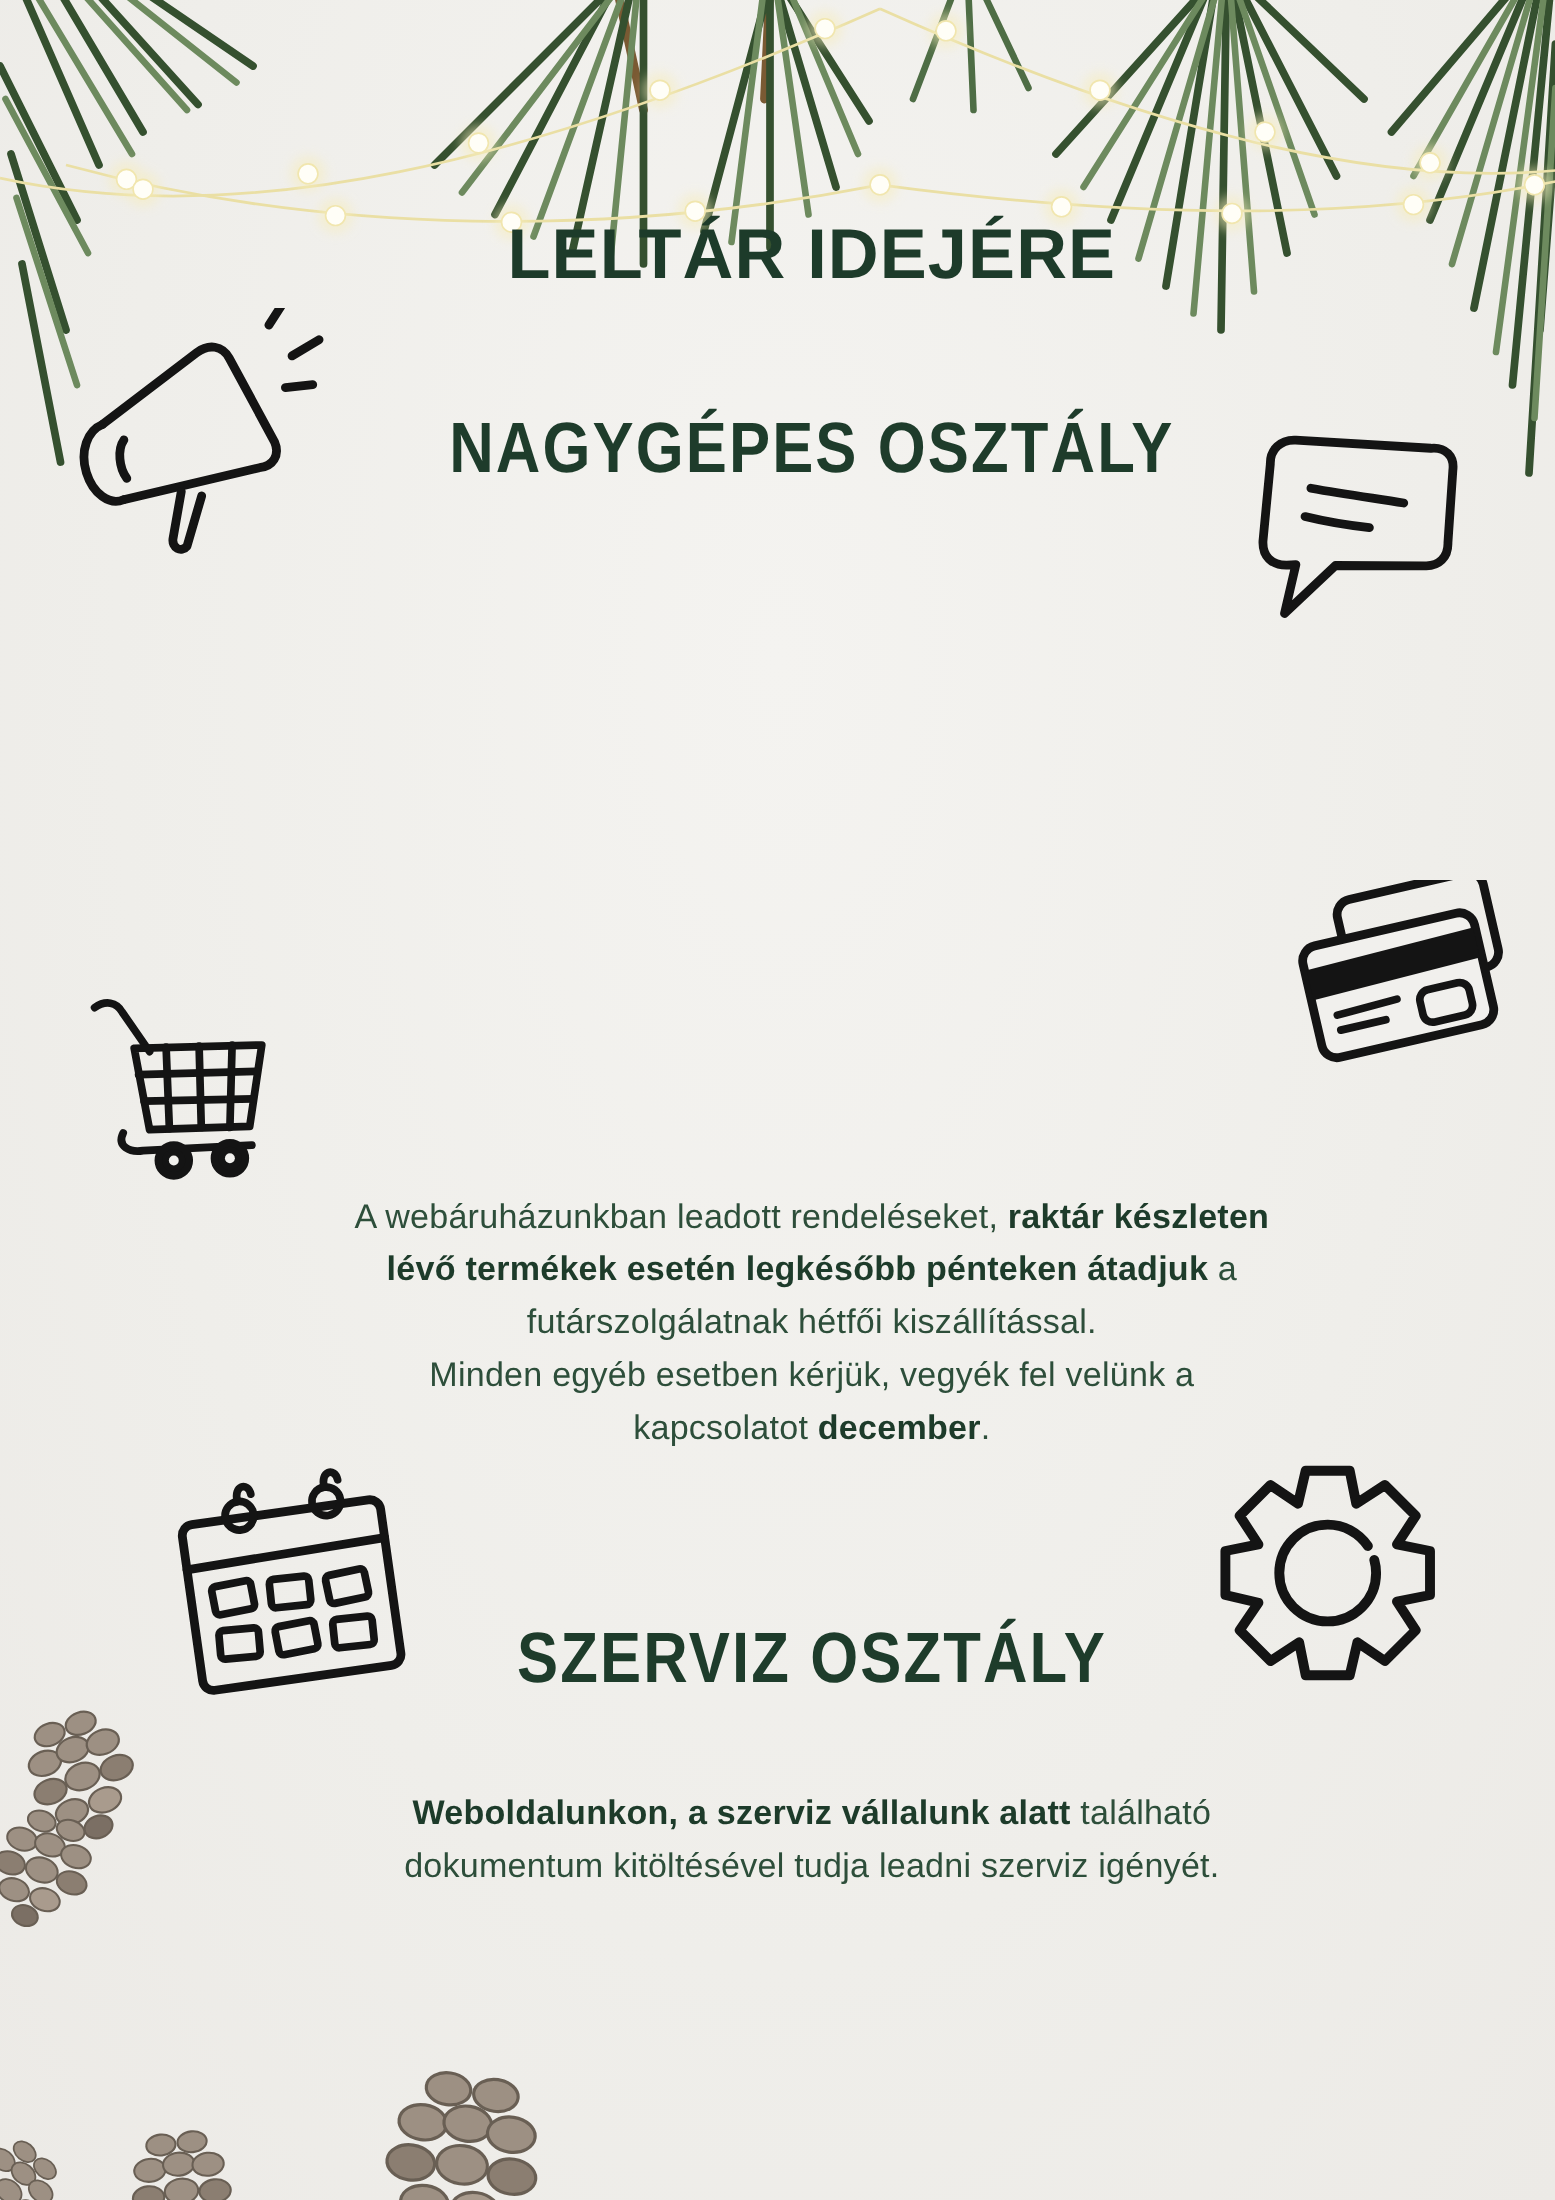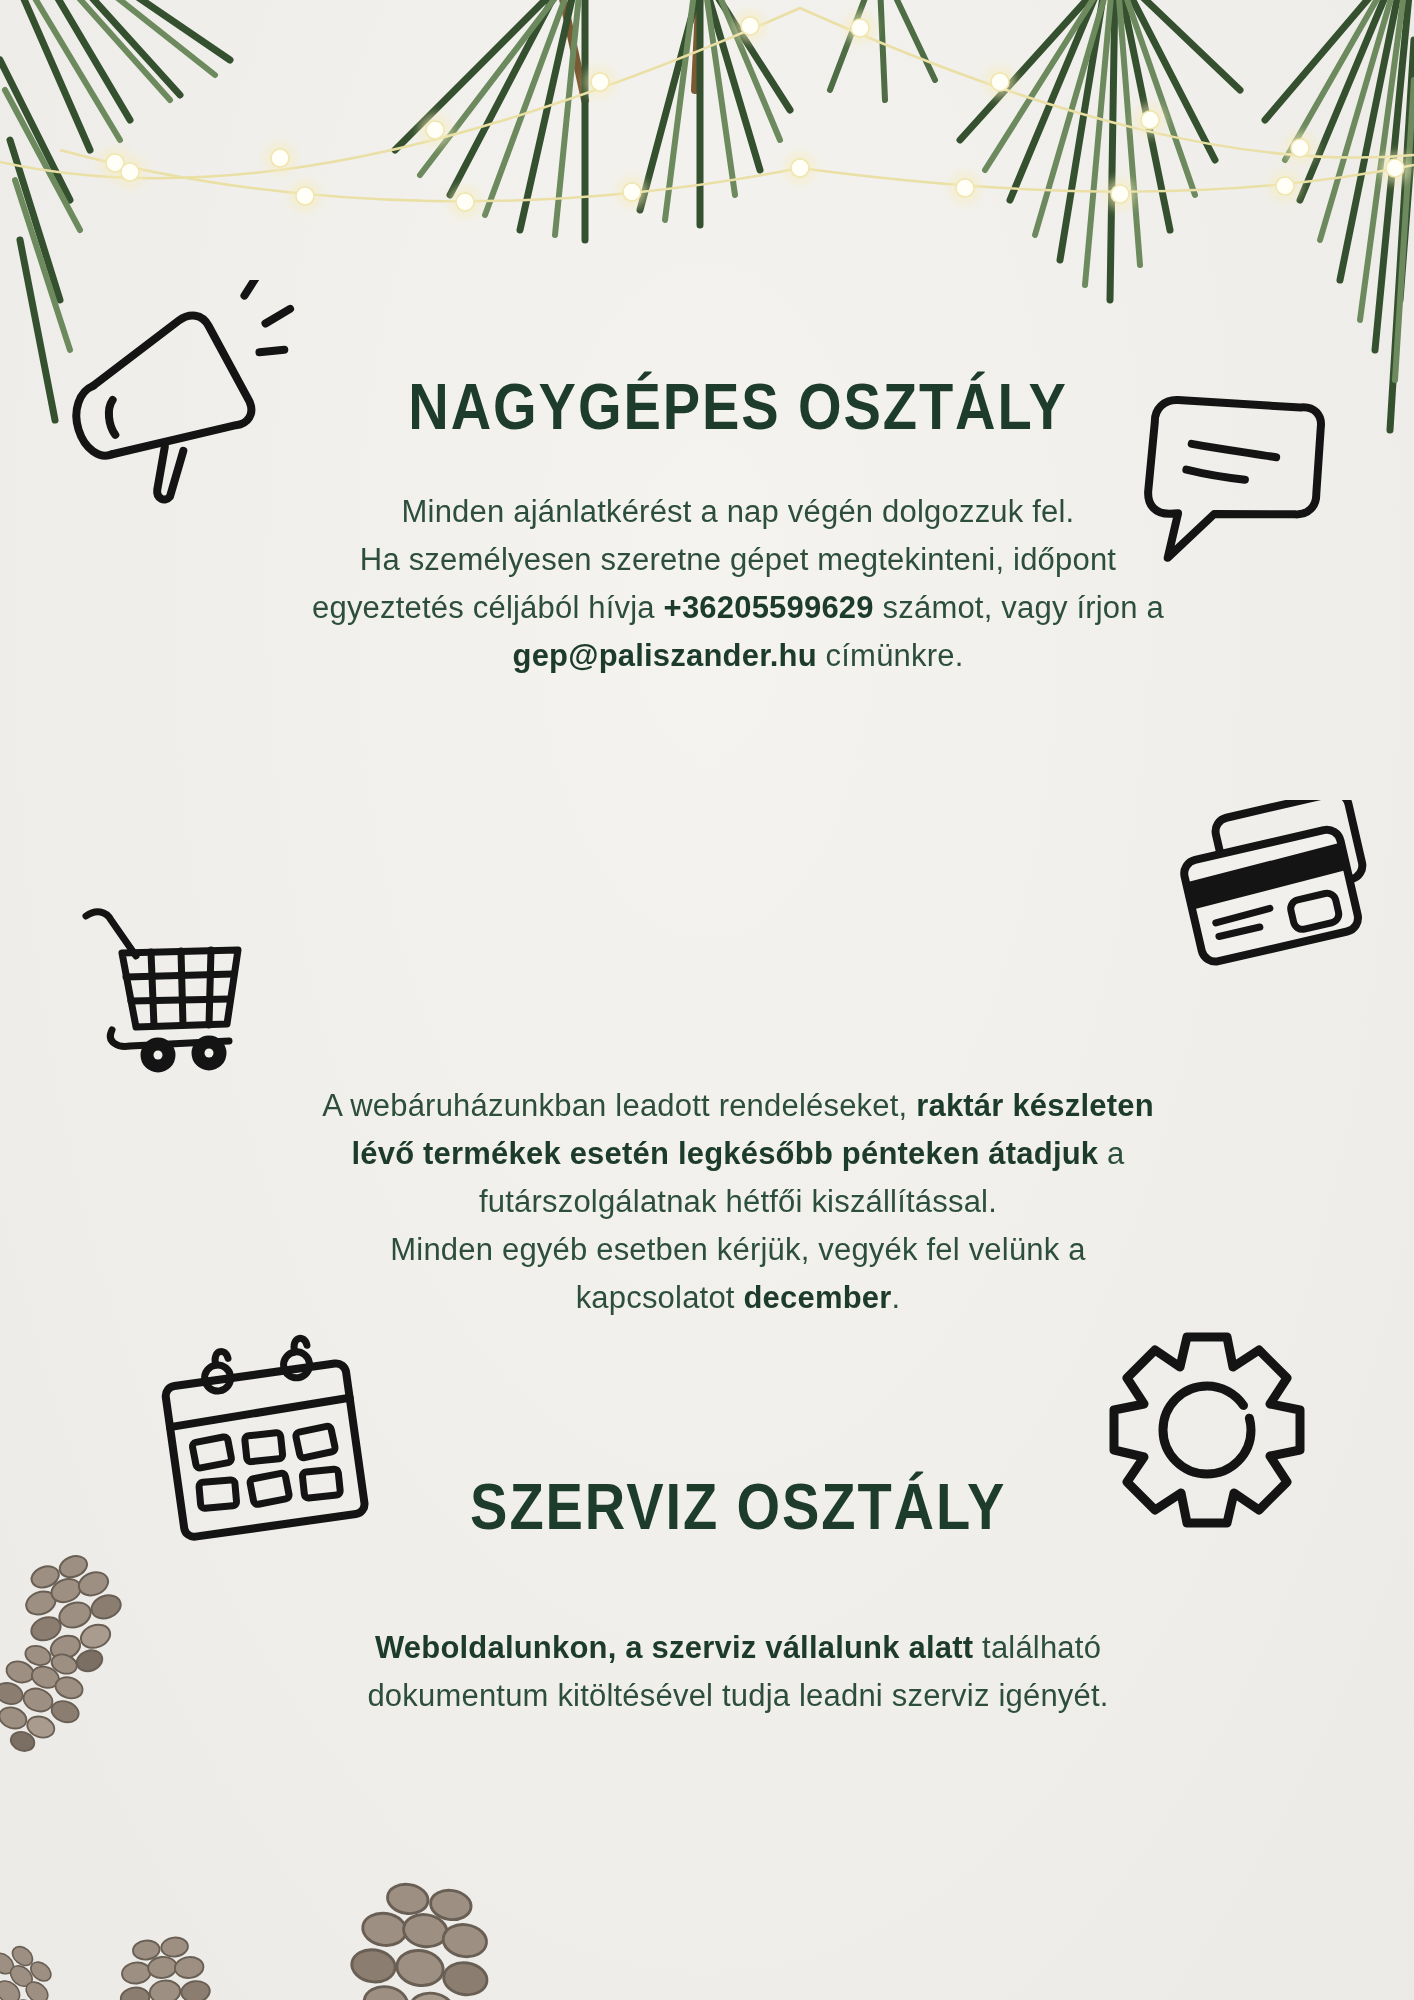--- a/index.html
+++ b/index.html
@@ -143,20 +143,21 @@
       </g>
     </defs>
     <use href="#pinecone" transform="translate(75,1615) rotate(-20)"></use>
     <use href="#pinecone" transform="translate(38,1700) rotate(18) scale(0.92)"></use>
     <use href="#pinecone" transform="translate(165,1992) rotate(-6) scale(0.95)"></use>
     <use href="#pinecone" transform="translate(420,1968) rotate(8) scale(1.45)"></use>
     <use href="#pinecone" transform="translate(8,1992) rotate(40) scale(0.8)"></use>
   </svg>
 
   <div class="col title">
+    <div>LELTÁR IDEJÉRE</div>
   </div>
 
   <div class="icon" style="left:58px;top:280px;">
     <svg width="265" height="225" viewBox="0 0 265 225">
       <g class="doodle" stroke-width="8" transform="rotate(-6 130 110)">
         <path d="M36,96 C22,100 13,118 17,138 C21,158 35,170 48,166"></path>
         <path d="M36,96 L128,40 C140,33 152,36 157,48 L190,128 C194,141 186,150 174,150 L48,166"></path>
         <path d="M54,112 C47,120 47,137 53,147"></path>
         <path d="M101,164 L89,206 C87,214 95,220 101,214 L119,170"></path>
         <path d="M196,22 L212,2"></path>
@@ -168,24 +169,20 @@
   <div class="col section-heading" id="h-nagygepes"><span>NAGYGÉPES OSZTÁLY</span></div>
   <div class="icon" style="left:1132px;top:378px;">
     <svg width="205" height="205" viewBox="0 0 205 205">
       <g class="doodle" stroke-width="8" transform="rotate(3 100 100)">
         <path d="M42,25 C28,25 19,35 20,48 L17,118 C17,132 26,140 40,139 L48,138 L40,183 L84,137 L165,133 C178,133 186,124 185,111 L186,45 C187,32 178,24 165,26 Z"></path>
         <path d="M58,68 C90,72 115,74 143,77"></path>
         <path d="M54,94 C75,98 95,100 113,101"></path>
       </g>
     </svg>
   </div>
-  <div class="col para" id="p-nagygepes"><span>Minden ajánlatkérést a nap végén dolgozzuk fel.
-Ha személyesen szeretne gépet megtekinteni, időpont
-egyeztetés céljából hívja </span><b>+36205599629</b><span> számot, vagy írjon a
-</span><b>gep@paliszander.hu</b><span> címünkre.</span></div>
 
   <div class="icon" style="left:1178px;top:800px;">
     <svg width="205" height="185" viewBox="0 0 205 185">
       <g class="doodle" stroke-width="8" transform="rotate(-13 100 90)">
         <rect x="52" y="8" width="136" height="88" rx="14"></rect>
         <rect x="12" y="42" width="160" height="104" rx="14" fill="#f1f0ed"></rect>
         <path d="M14,62 L170,58 L170,86 L14,90 Z" fill="#141414" stroke="none"></path>
         <path d="M32,108 L88,106" stroke-width="7"></path>
         <path d="M32,122 L74,122" stroke-width="7"></path>
         <rect x="108" y="104" width="46" height="30" rx="9" stroke-width="7"></rect>

